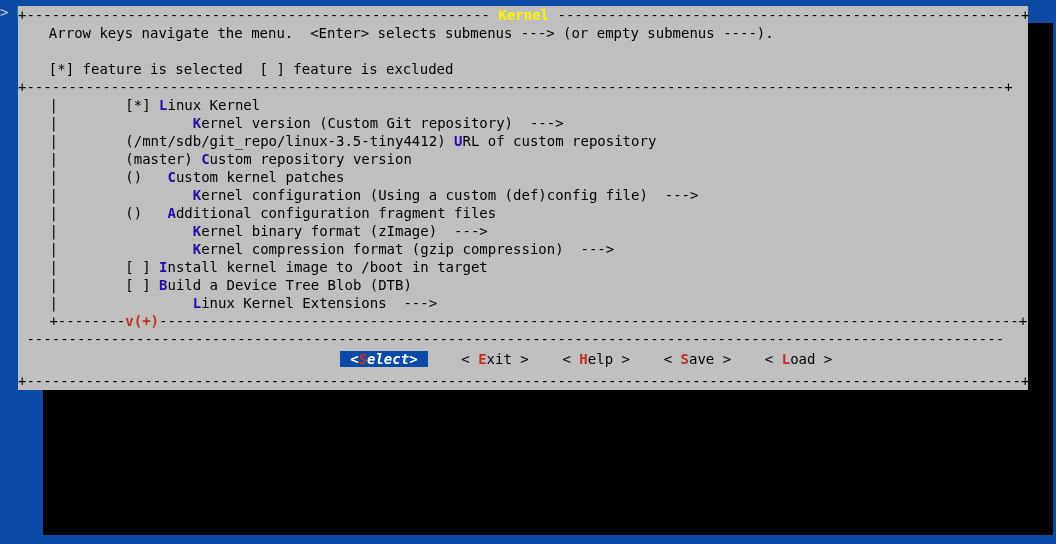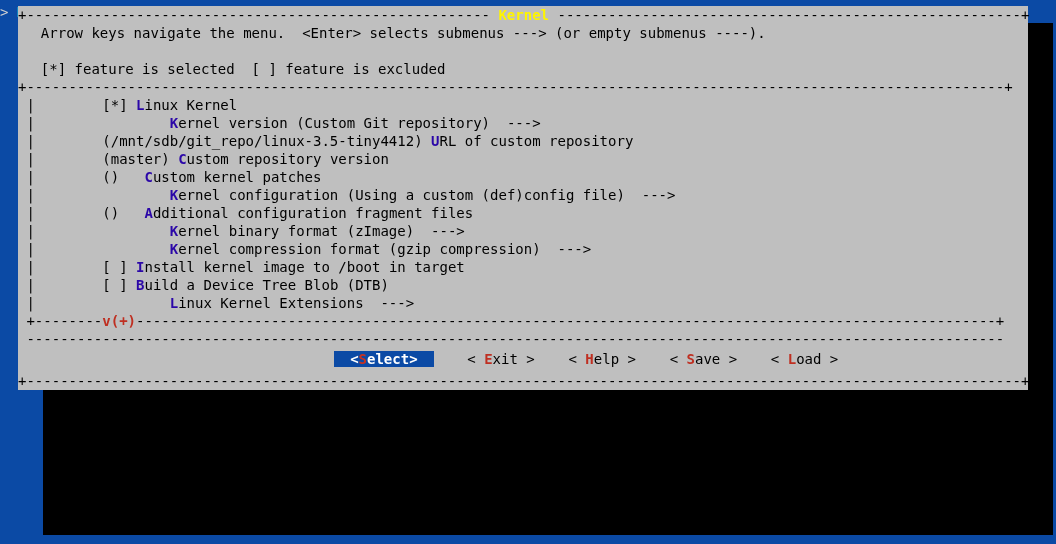--- a/index.html
+++ b/index.html
@@ -30,33 +30,33 @@
   width: 1010px;
   background: #bfbfbf;
   color: #000;
   padding: 0;
 }
 
 .row { white-space: pre; color: #000; height:18px; }
 .yellow { color:#fff500; font-weight:bold; }
 .hk { color:#2b07a8; font-weight:bold; }
 
-.help { padding: 0 6px; }
+.help { padding: 0 14px; }
 
-.menu-area { padding: 0 0; }
+.menu-area { padding: 0 0; margin-left: 23px; }
 .menu-line { white-space: pre; }
 
 .selected { background:#0b4aa5; color:#fff; font-weight:bold; }
 .sel-hot { color:#c83222; font-weight:bold; }
 
 .more { color:#bf2f21; font-weight:bold; }
 
 .buttons { text-align:center; white-space: pre; padding: 2px 0 4px; }
 .btn { display:inline; }
-.btn-sel { background:#0b4aa5; color:#fff; font-weight:bold; padding:0 16px; }
+.btn-sel { background:#0b4aa5; color:#fff; font-weight:bold; padding:0 10px;font-style:italic; }
 .btn-hot { color:#bf2f21; font-weight:bold; }
 </style>
 </head>
 <body>
 
 <div class="term-top"><span class="gt">&gt; </span><span>Kernel</span><span class="gt"> </span><span id="top-dashes">--------------------------------------------------------------------------------------------------------------</span></div>
 
 <div class="shadow"></div>
 
 <div class="box">

